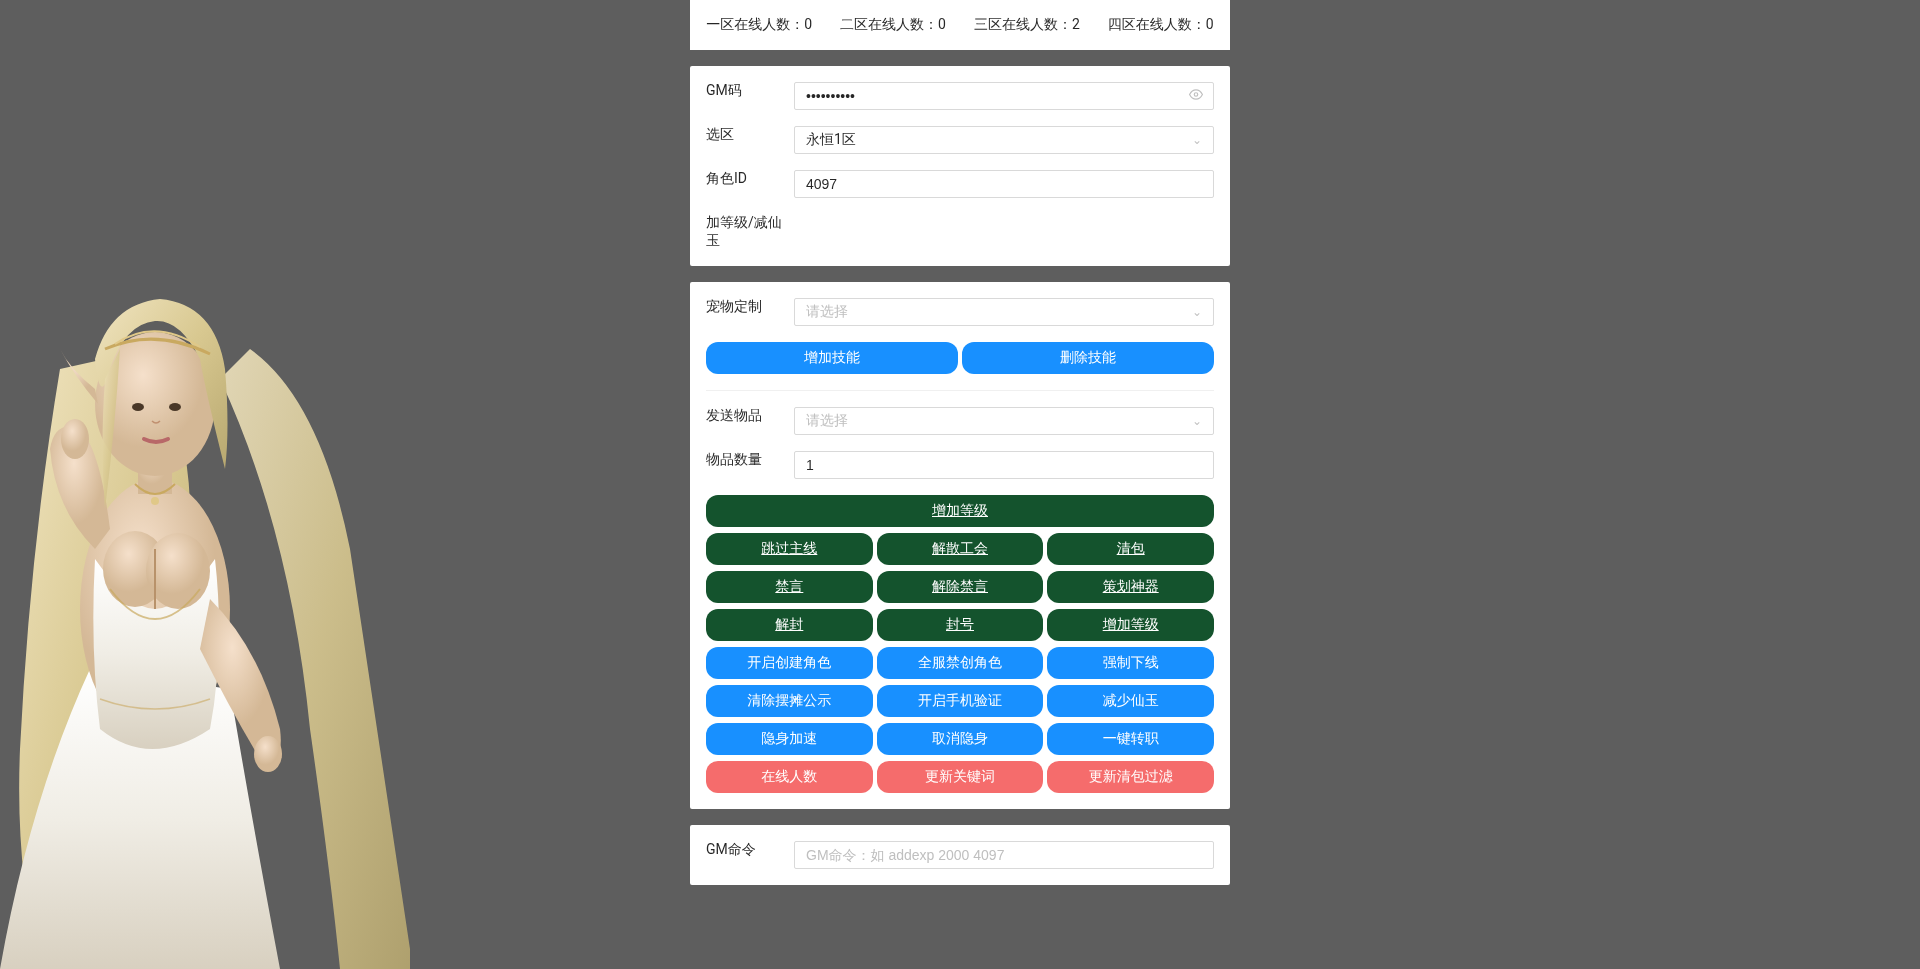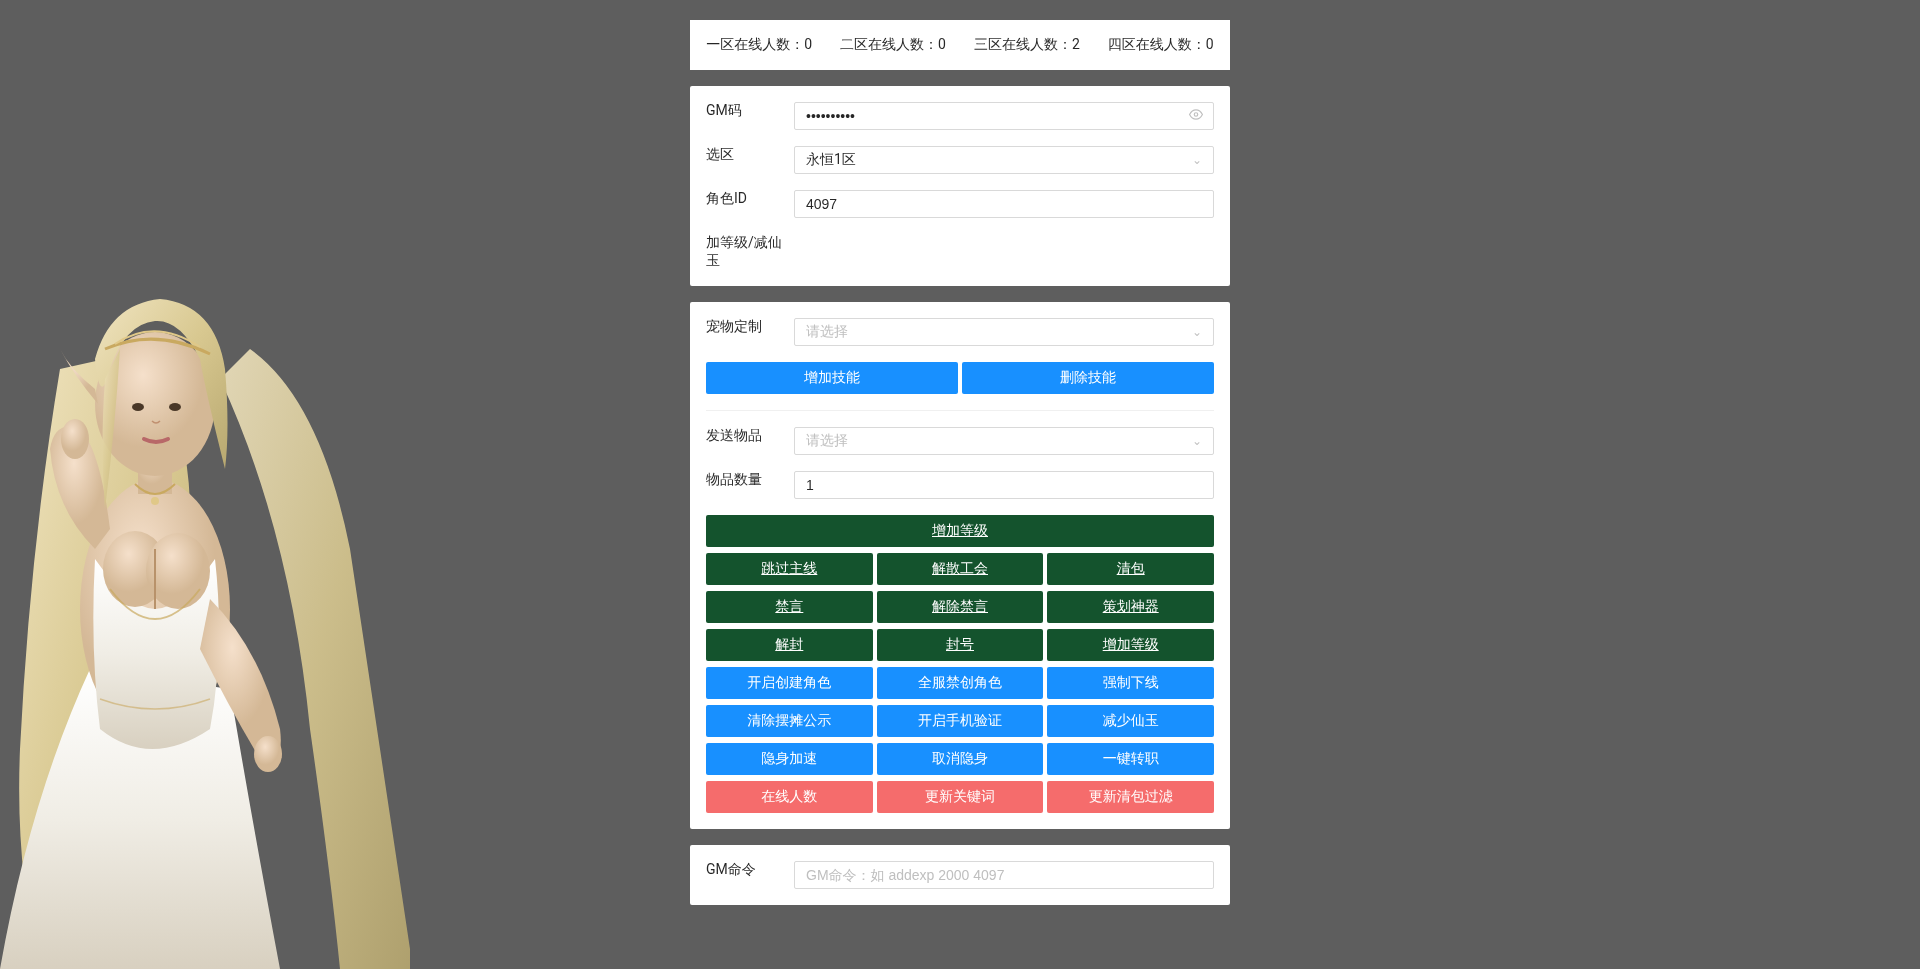--- a/index.html
+++ b/index.html
@@ -15,21 +15,20 @@
       position: fixed;
       left: 0;
       bottom: 0;
       width: 410px;
       height: 720px;
       pointer-events: none;
     }
     .main-container {
       width: 540px;
       margin: 0 auto;
-      padding-top: 20px;
     }
     .card {
       background: #fff;
       border-radius: 2px;
       margin-bottom: 16px;
     }
     .alert-bar {
       background: #fff;
       padding: 16px;
       text-align: center;
@@ -92,21 +91,21 @@
     .btn-row {
       display: flex;
       gap: 4px;
       margin-bottom: 6px;
     }
     .btn-row:last-child { margin-bottom: 0; }
     .btn {
       flex: 1;
       height: 32px;
       border: none;
-      border-radius: 2px;
+      border-radius: 12px;
       font-size: 14px;
       color: #fff;
       cursor: pointer;
       text-align: right;
       display: flex;
       align-items: center;
       justify-content: center;
     }
     .btn-primary { background: #1890ff; }
     .btn-warning { background: #14532d; text-decoration: underline; }

